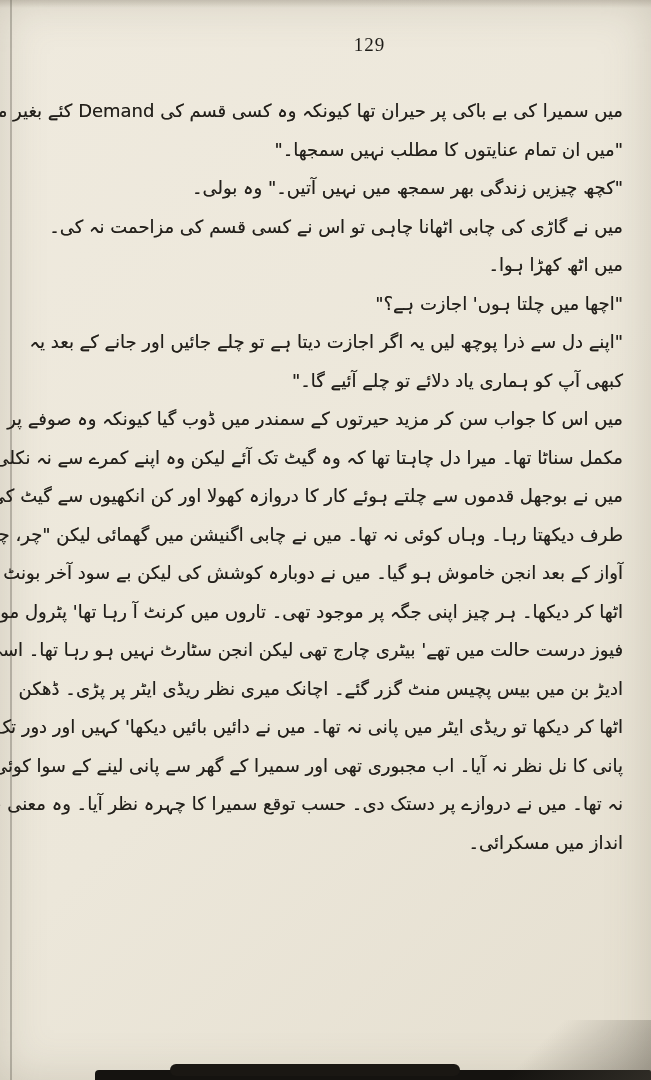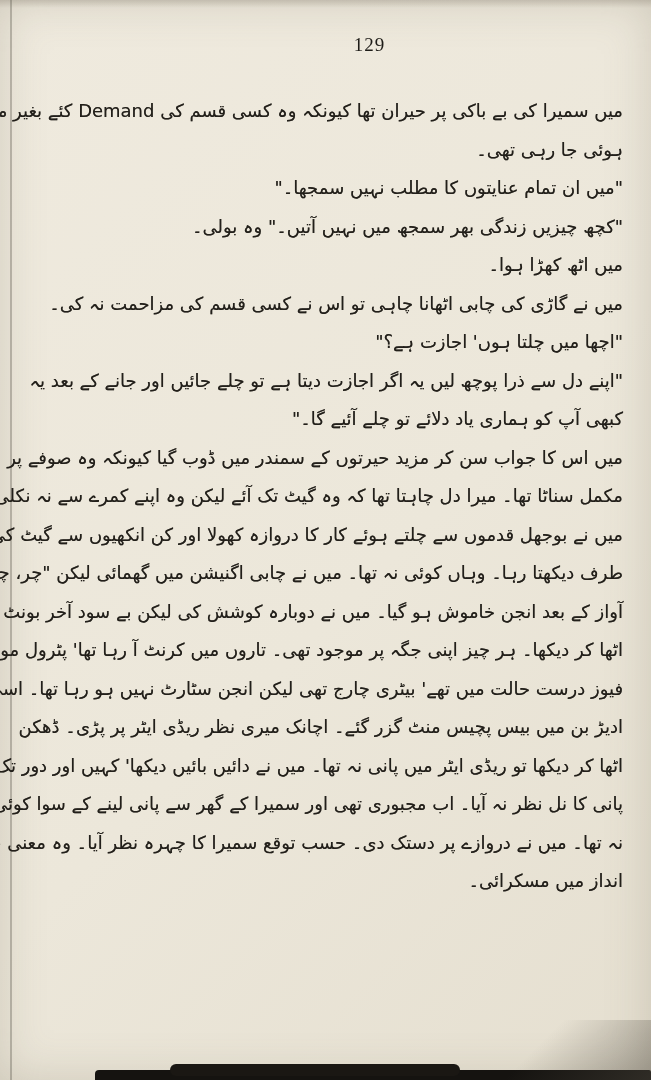--- a/index.html
+++ b/index.html
@@ -95,25 +95,24 @@
 <body>
 
 <div class="scan-page">
   <div class="top-edge-shade"></div>
   <div class="left-edge-line"></div>
 
   <div class="page-number">129</div>
 
   <div class="text-block">
       <div class="line">میں سمیرا کی بے باکی پر حیران تھا کیونکہ وہ کسی قسم کی Demand کئے بغیر مجھ پر نچھاور</div>
-      <div class="line">ہوئی جا رہی تھی۔</div>
       <div class="line">"میں ان تمام عنایتوں کا مطلب نہیں سمجھا۔"</div>
       <div class="line">"کچھ چیزیں زندگی بھر سمجھ میں نہیں آتیں۔" وہ بولی۔</div>
+      <div class="line">میں نے گاڑی کی چابی اٹھانا چاہی تو اس نے کسی قسم کی مزاحمت نہ کی۔</div>
       <div class="line">میں اٹھ کھڑا ہوا۔</div>
-      <div class="line">میں نے گاڑی کی چابی اٹھانا چاہی تو اس نے کسی قسم کی مزاحمت نہ کی۔</div>
       <div class="line">"اچھا میں چلتا ہوں' اجازت ہے؟"</div>
       <div class="line">"اپنے دل سے ذرا پوچھ لیں یہ اگر اجازت دیتا ہے تو چلے جائیں اور جانے کے بعد یہ</div>
       <div class="line">کبھی آپ کو ہماری یاد دلائے تو چلے آئیے گا۔"</div>
       <div class="line">میں اس کا جواب سن کر مزید حیرتوں کے سمندر میں ڈوب گیا کیونکہ وہ صوفے پر نیم</div>
       <div class="line">مکمل سناٹا تھا۔ میرا دل چاہتا تھا کہ وہ گیٹ تک آئے لیکن وہ اپنے کمرے سے نہ نکلی۔</div>
       <div class="line">میں نے بوجھل قدموں سے چلتے ہوئے کار کا دروازہ کھولا اور کن انکھیوں سے گیٹ کی</div>
       <div class="line">طرف دیکھتا رہا۔ وہاں کوئی نہ تھا۔ میں نے چابی اگنیشن میں گھمائی لیکن "چر، چر" کی</div>
       <div class="line">آواز کے بعد انجن خاموش ہو گیا۔ میں نے دوبارہ کوشش کی لیکن بے سود آخر بونٹ</div>
       <div class="line">اٹھا کر دیکھا۔ ہر چیز اپنی جگہ پر موجود تھی۔ تاروں میں کرنٹ آ رہا تھا' پٹرول موجود تھا'</div>
       <div class="line">فیوز درست حالت میں تھے' بیٹری چارج تھی لیکن انجن سٹارٹ نہیں ہو رہا تھا۔ اسی</div>

